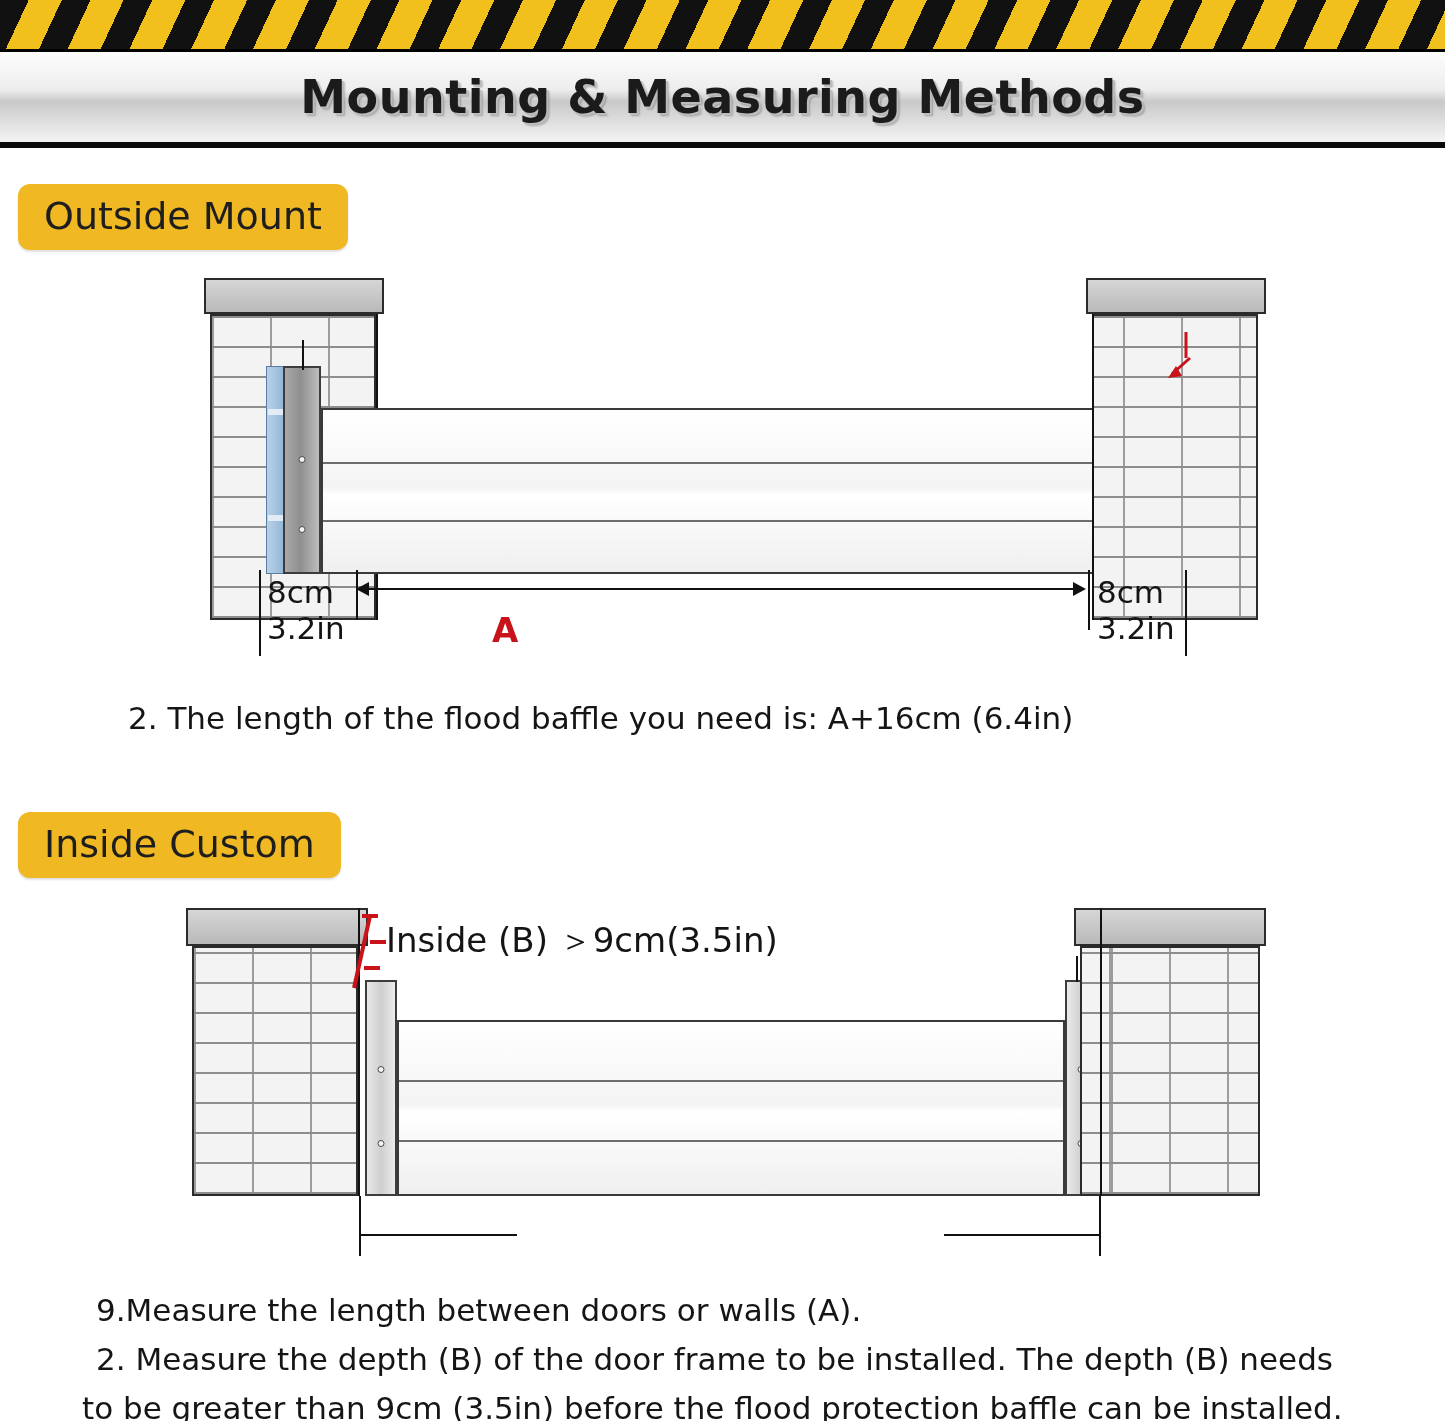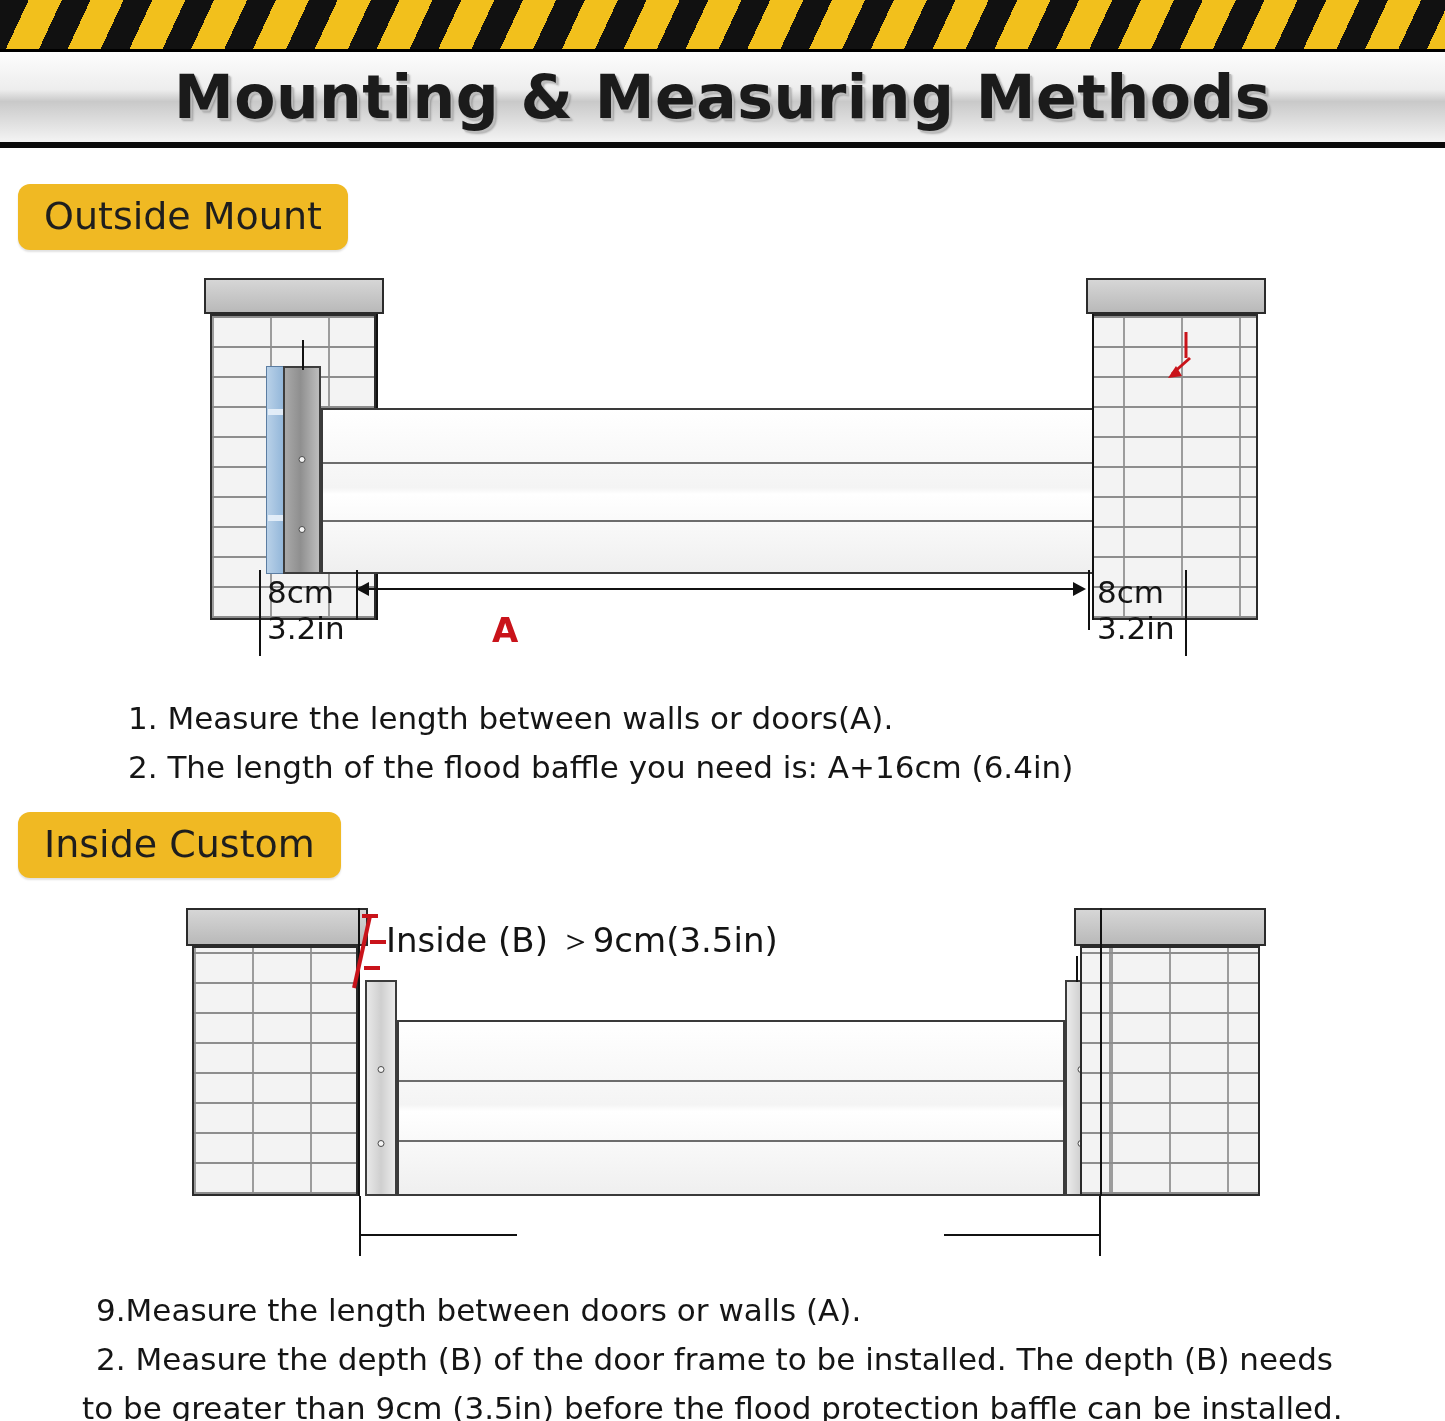--- a/index.html
+++ b/index.html
@@ -32,21 +32,21 @@
   .title-band {
     position: absolute;
     left: 0; top: 52px;
     width: 1445px; height: 96px;
     background: linear-gradient(180deg, #fdfdfd 0%, #ededed 42%, #c9c9c9 55%, #f4f4f4 100%);
     border-bottom: 6px solid #0a0a0a;
     display: flex; align-items: center; justify-content: center;
   }
   .title-band h1 {
     margin: 0;
-    font-size: 60px;
+    font-size: 46px;
     font-weight: bold;
     letter-spacing: 0.5px;
     color: #1b1b1b;
     text-shadow: 2px 2px 0 #bcbcbc, 3px 3px 2px rgba(0,0,0,0.25);
   }
 
   
   .badge {
     position: absolute;
     background: #f0b923;
@@ -203,21 +203,20 @@
 
   <div class="lbl" style="left:267px; top:304px;">8cm</div>
   <div class="lbl" style="left:267px; top:340px;">3.2in</div>
   <div class="lbl" style="left:1097px; top:304px;">8cm</div>
   <div class="lbl" style="left:1097px; top:340px;">3.2in</div>
 
   <div class="lbl lbl-red lbl-big" style="left:492px; top:340px;">A</div>
 </div>
 
 <div class="steps" style="left:128px; top:694px; width:1200px;">
-  <div>1. Measure the length between walls or doors(A).</div>
   <div>2. The length of the flood baffle you need is: A+16cm (6.4in)</div>
 </div>
 
 <div class="badge" id="badge-inside">Inside Custom</div>
 
 <div class="diagram" id="diagram-inside" style="left:0; top:900px; width:1445px; height:380px;">
 
   <div class="pillar-top" style="left:186px; top:8px; width:182px; height:38px;"></div>
   <div class="pillar" style="left:192px; top:46px; width:166px; height:250px;">
     <div class="bricks"></div>

